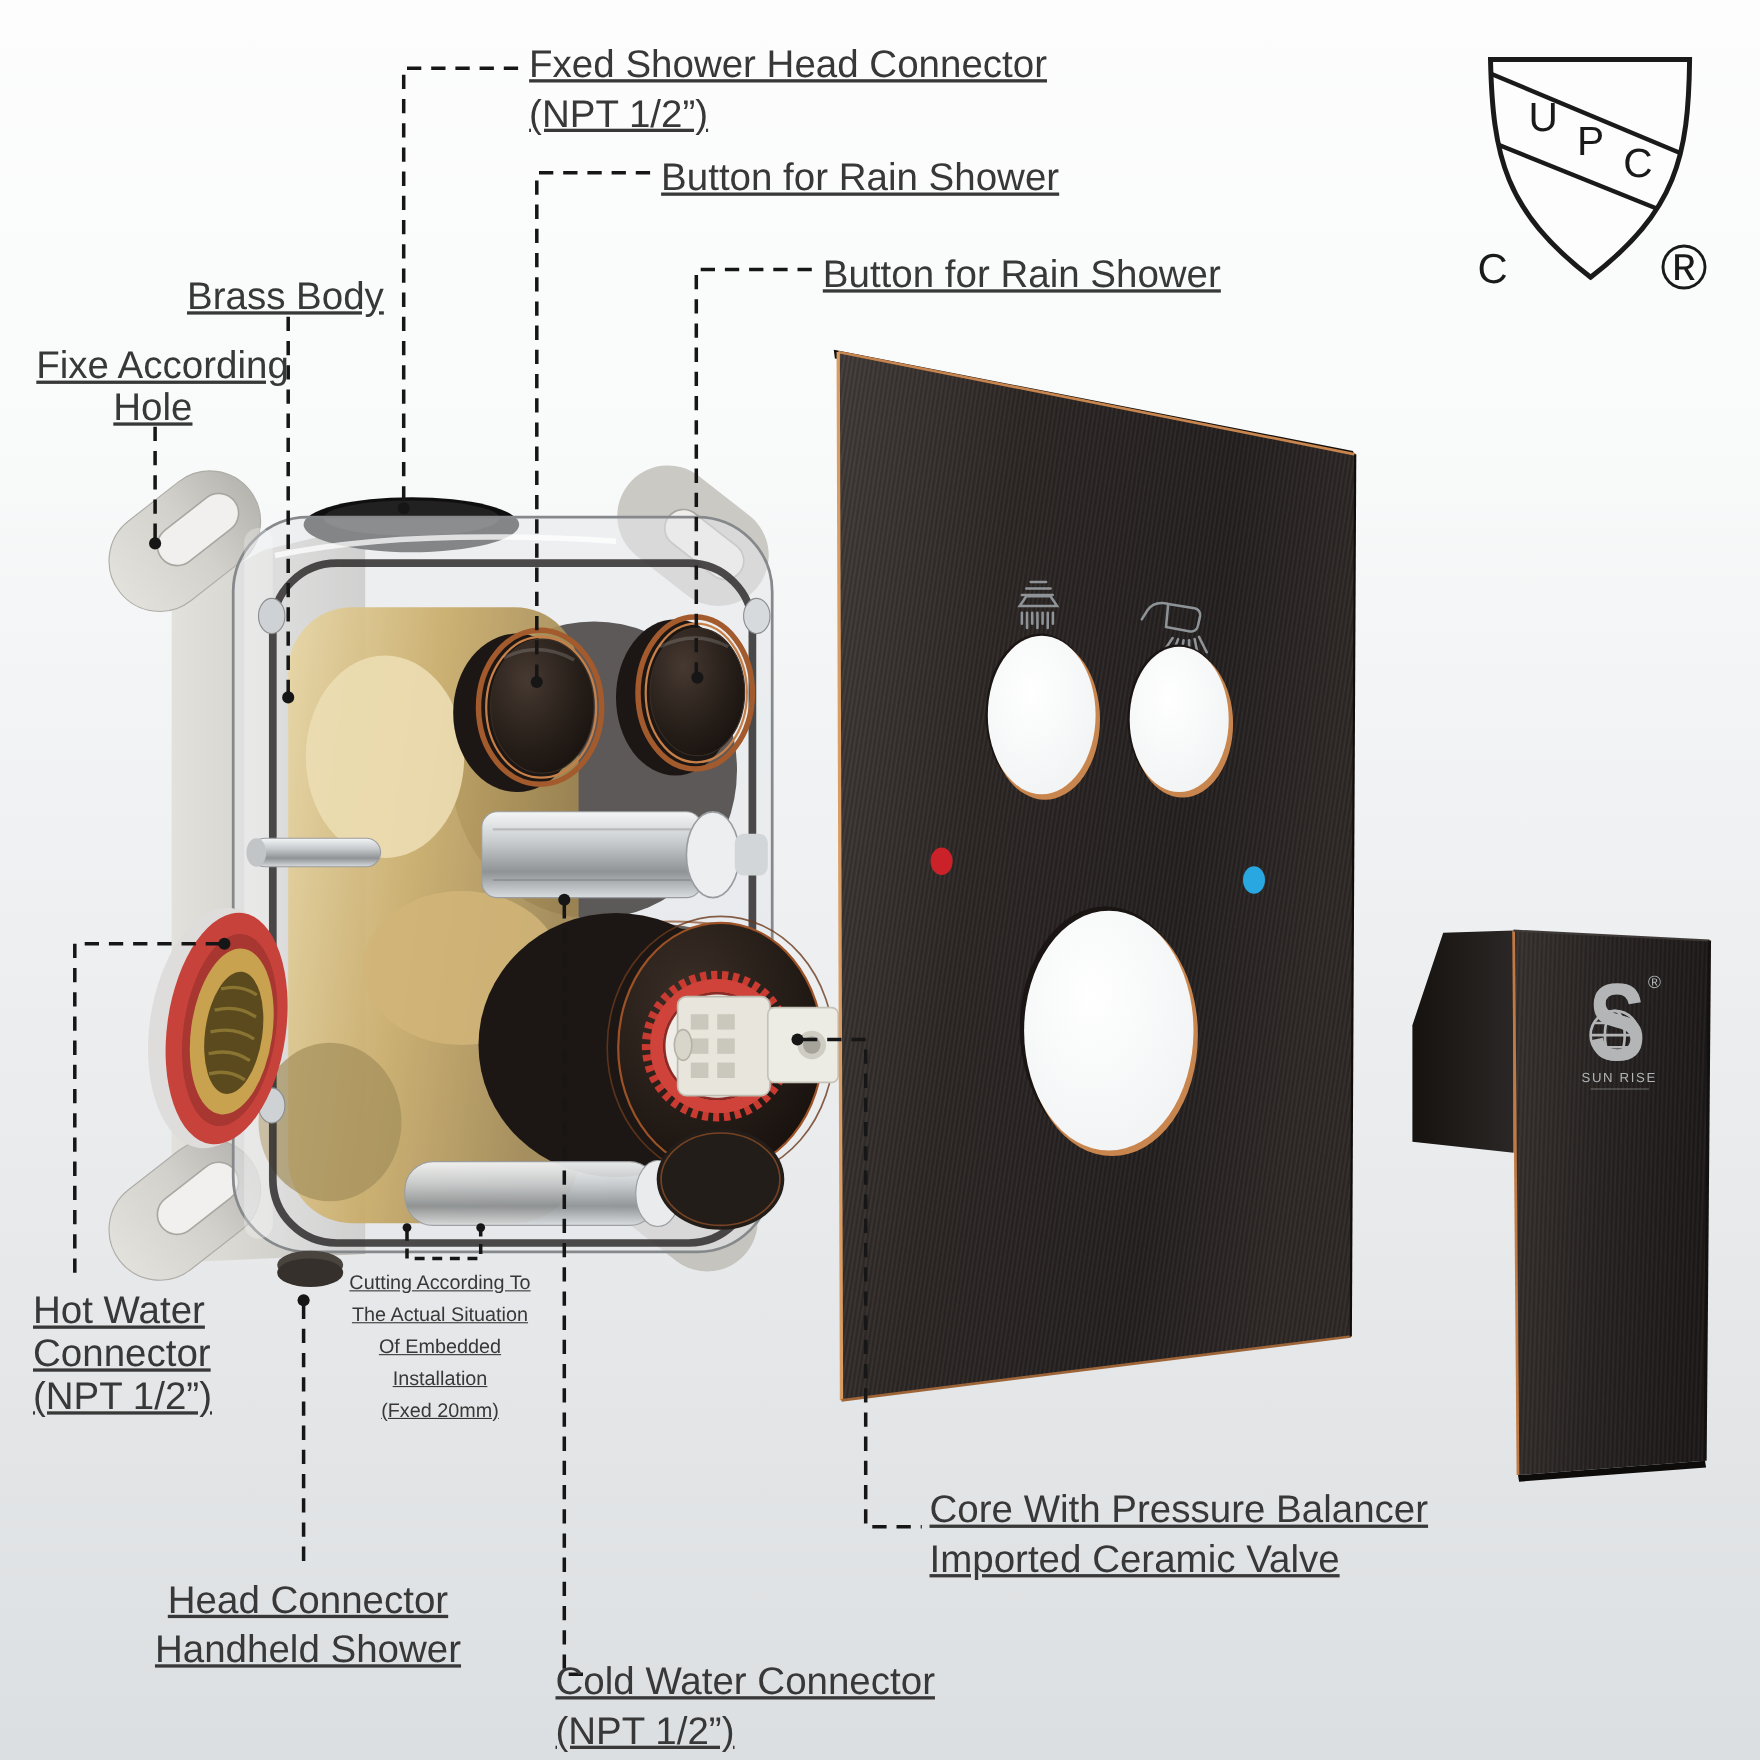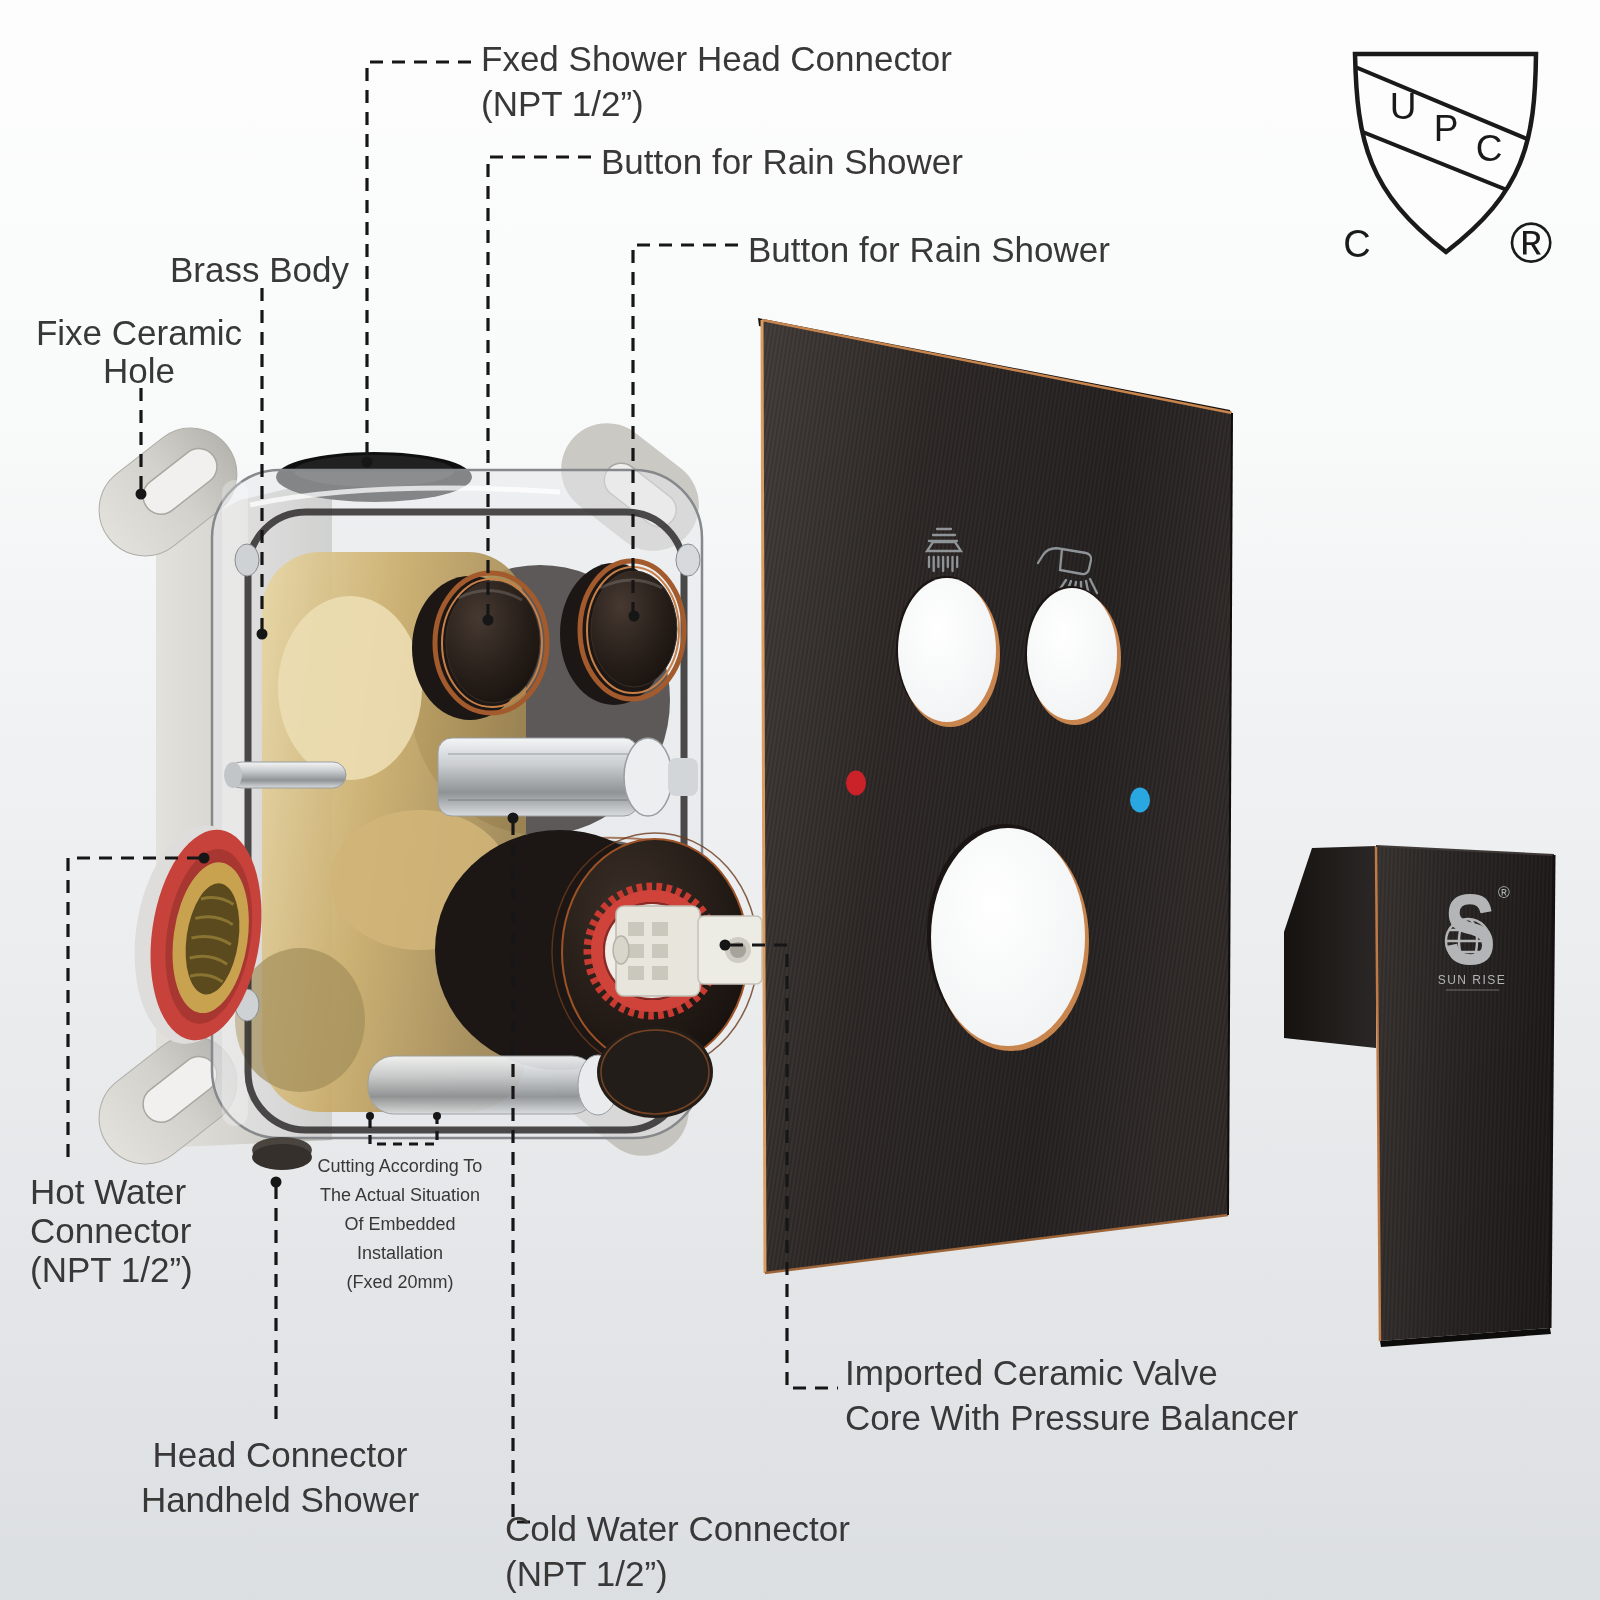--- a/index.html
+++ b/index.html
@@ -2,21 +2,21 @@
 <html><head>
 <meta charset="utf-8">
 <style>
   html,body{margin:0;padding:0;background:#ffffff;}
   .canvas{
     position:relative;width:1600px;height:1600px;overflow:hidden;
     background:linear-gradient(180deg,#fdfdfd 0%,#f9fafa 25%,#f0f2f3 45%,#e8eaec 68%,#dcdfe1 100%);
     font-family:"Liberation Sans",sans-serif;
   }
   svg.scene{position:absolute;left:0;top:0;}
-  .lbl{position:absolute;color:#383838;font-size:35px;line-height:45px;}
+  .lbl{position:absolute;color:#383838;font-size:35px;line-height:45px;text-decoration:underline;}
   .lbl .ln{display:block;white-space:nowrap;}
   .lbl.center{text-align:center;}
   .lbl.small{font-size:18px;line-height:29px;}
   .lbl.small .ln{white-space:nowrap;}
 </style>
 </head>
 <body>
 
 <div class="canvas">
 
@@ -329,21 +329,21 @@
 
 <div class="lbl" style="left:748px;top:227px;">
   <span class="ln">Button for Rain Shower</span>
 </div>
 
 <div class="lbl" style="left:170px;top:247px;">
   <span class="ln">Brass Body</span>
 </div>
 
 <div class="lbl center" style="left:33px;top:314px;width:212px;line-height:38px;">
-  <span class="ln">Fixe Ceramic</span>
+  <span class="ln">Fixe According</span>
   <span class="ln">Hole</span>
 </div>
 
 <div class="lbl" style="left:30px;top:1172px;line-height:39px;">
   <span class="ln">Hot Water</span>
   <span class="ln">Connector</span>
   <span class="ln">(NPT 1/2”)</span>
 </div>
 
 <div class="lbl small center" style="left:290px;top:1152px;width:220px;">
@@ -358,17 +358,17 @@
   <span class="ln">Head Connector</span>
   <span class="ln">Handheld Shower</span>
 </div>
 
 <div class="lbl" style="left:505px;top:1488px;margin-top:18px;">
   <span class="ln">Cold Water Connector</span>
   <span class="ln">(NPT 1/2”)</span>
 </div>
 
 <div class="lbl" style="left:845px;top:1350px;">
+  <span class="ln">Core With Pressure Balancer</span>
   <span class="ln">Imported Ceramic Valve</span>
-  <span class="ln">Core With Pressure Balancer</span>
 </div>
 
 </div>
 
 </body></html>

